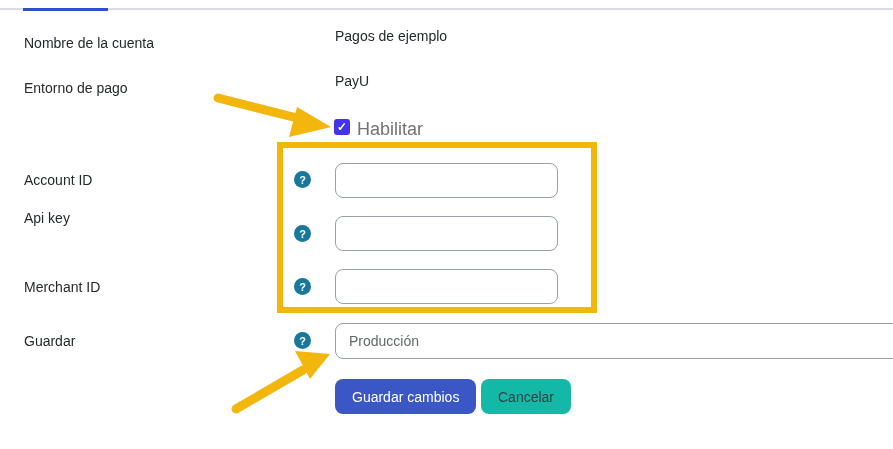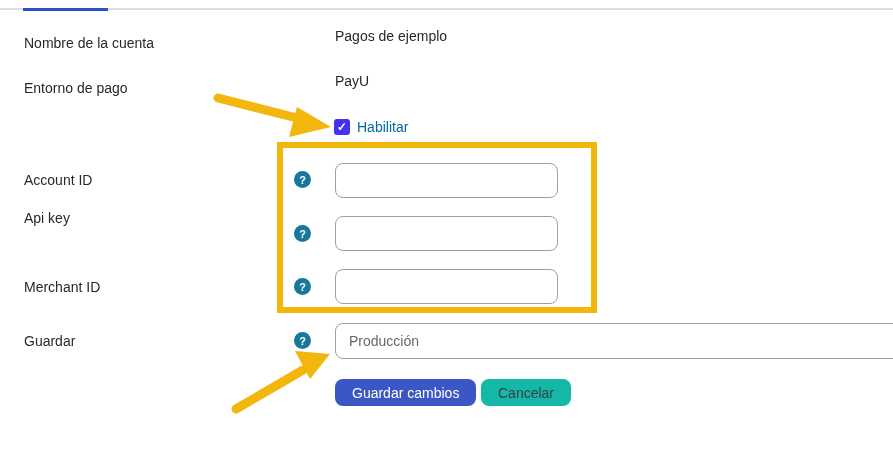--- a/index.html
+++ b/index.html
@@ -22,21 +22,21 @@
 
   
   .checkbox {
     position:absolute; left:334px; top:111px;
     width:16px; height:16px; border-radius:3px;
     background:#4433ee;
     display:flex; align-items:center; justify-content:center;
     cursor:pointer;
   }
   .checkbox .tick { color:#ffffff; font-size:12px; font-weight:bold; line-height:1; }
-  .checkbox-label { position:absolute; left:357px; top:111px; font-size:14px; color:#0369a1; }
+  .checkbox-label { position:absolute; left:357px; top:111px; font-size:18px; color:#737373; }
 
   
   .help-icon {
     position:absolute; left:294px;
     width:17px; height:17px; border-radius:50%;
     background:#17789b; color:#ffffff;
     font-size:11px; font-weight:bold;
     display:flex; align-items:center; justify-content:center;
     cursor:pointer;
   }
@@ -58,21 +58,21 @@
     border:1px solid #9aa0a8; border-radius:8px;
     background:#ffffff;
     display:flex; align-items:center;
     padding-left:13px;
     font-size:14px; color:#63686d;
     cursor:pointer;
   }
 
   
   .btn {
-    position:absolute; top:371px; height:27px;
+    position:absolute; top:371px; height:35px;
     border:none; border-radius:8px;
     font-family:"Liberation Sans", sans-serif;
     font-size:14px; cursor:pointer;
     padding:0 17px;
   }
   .btn-primary { left:335px; background:#3a57c5; color:#ffffff; }
   .btn-secondary { left:481px; background:#14b8a6; color:#383e45; }
 
   
   .highlight-rect {

